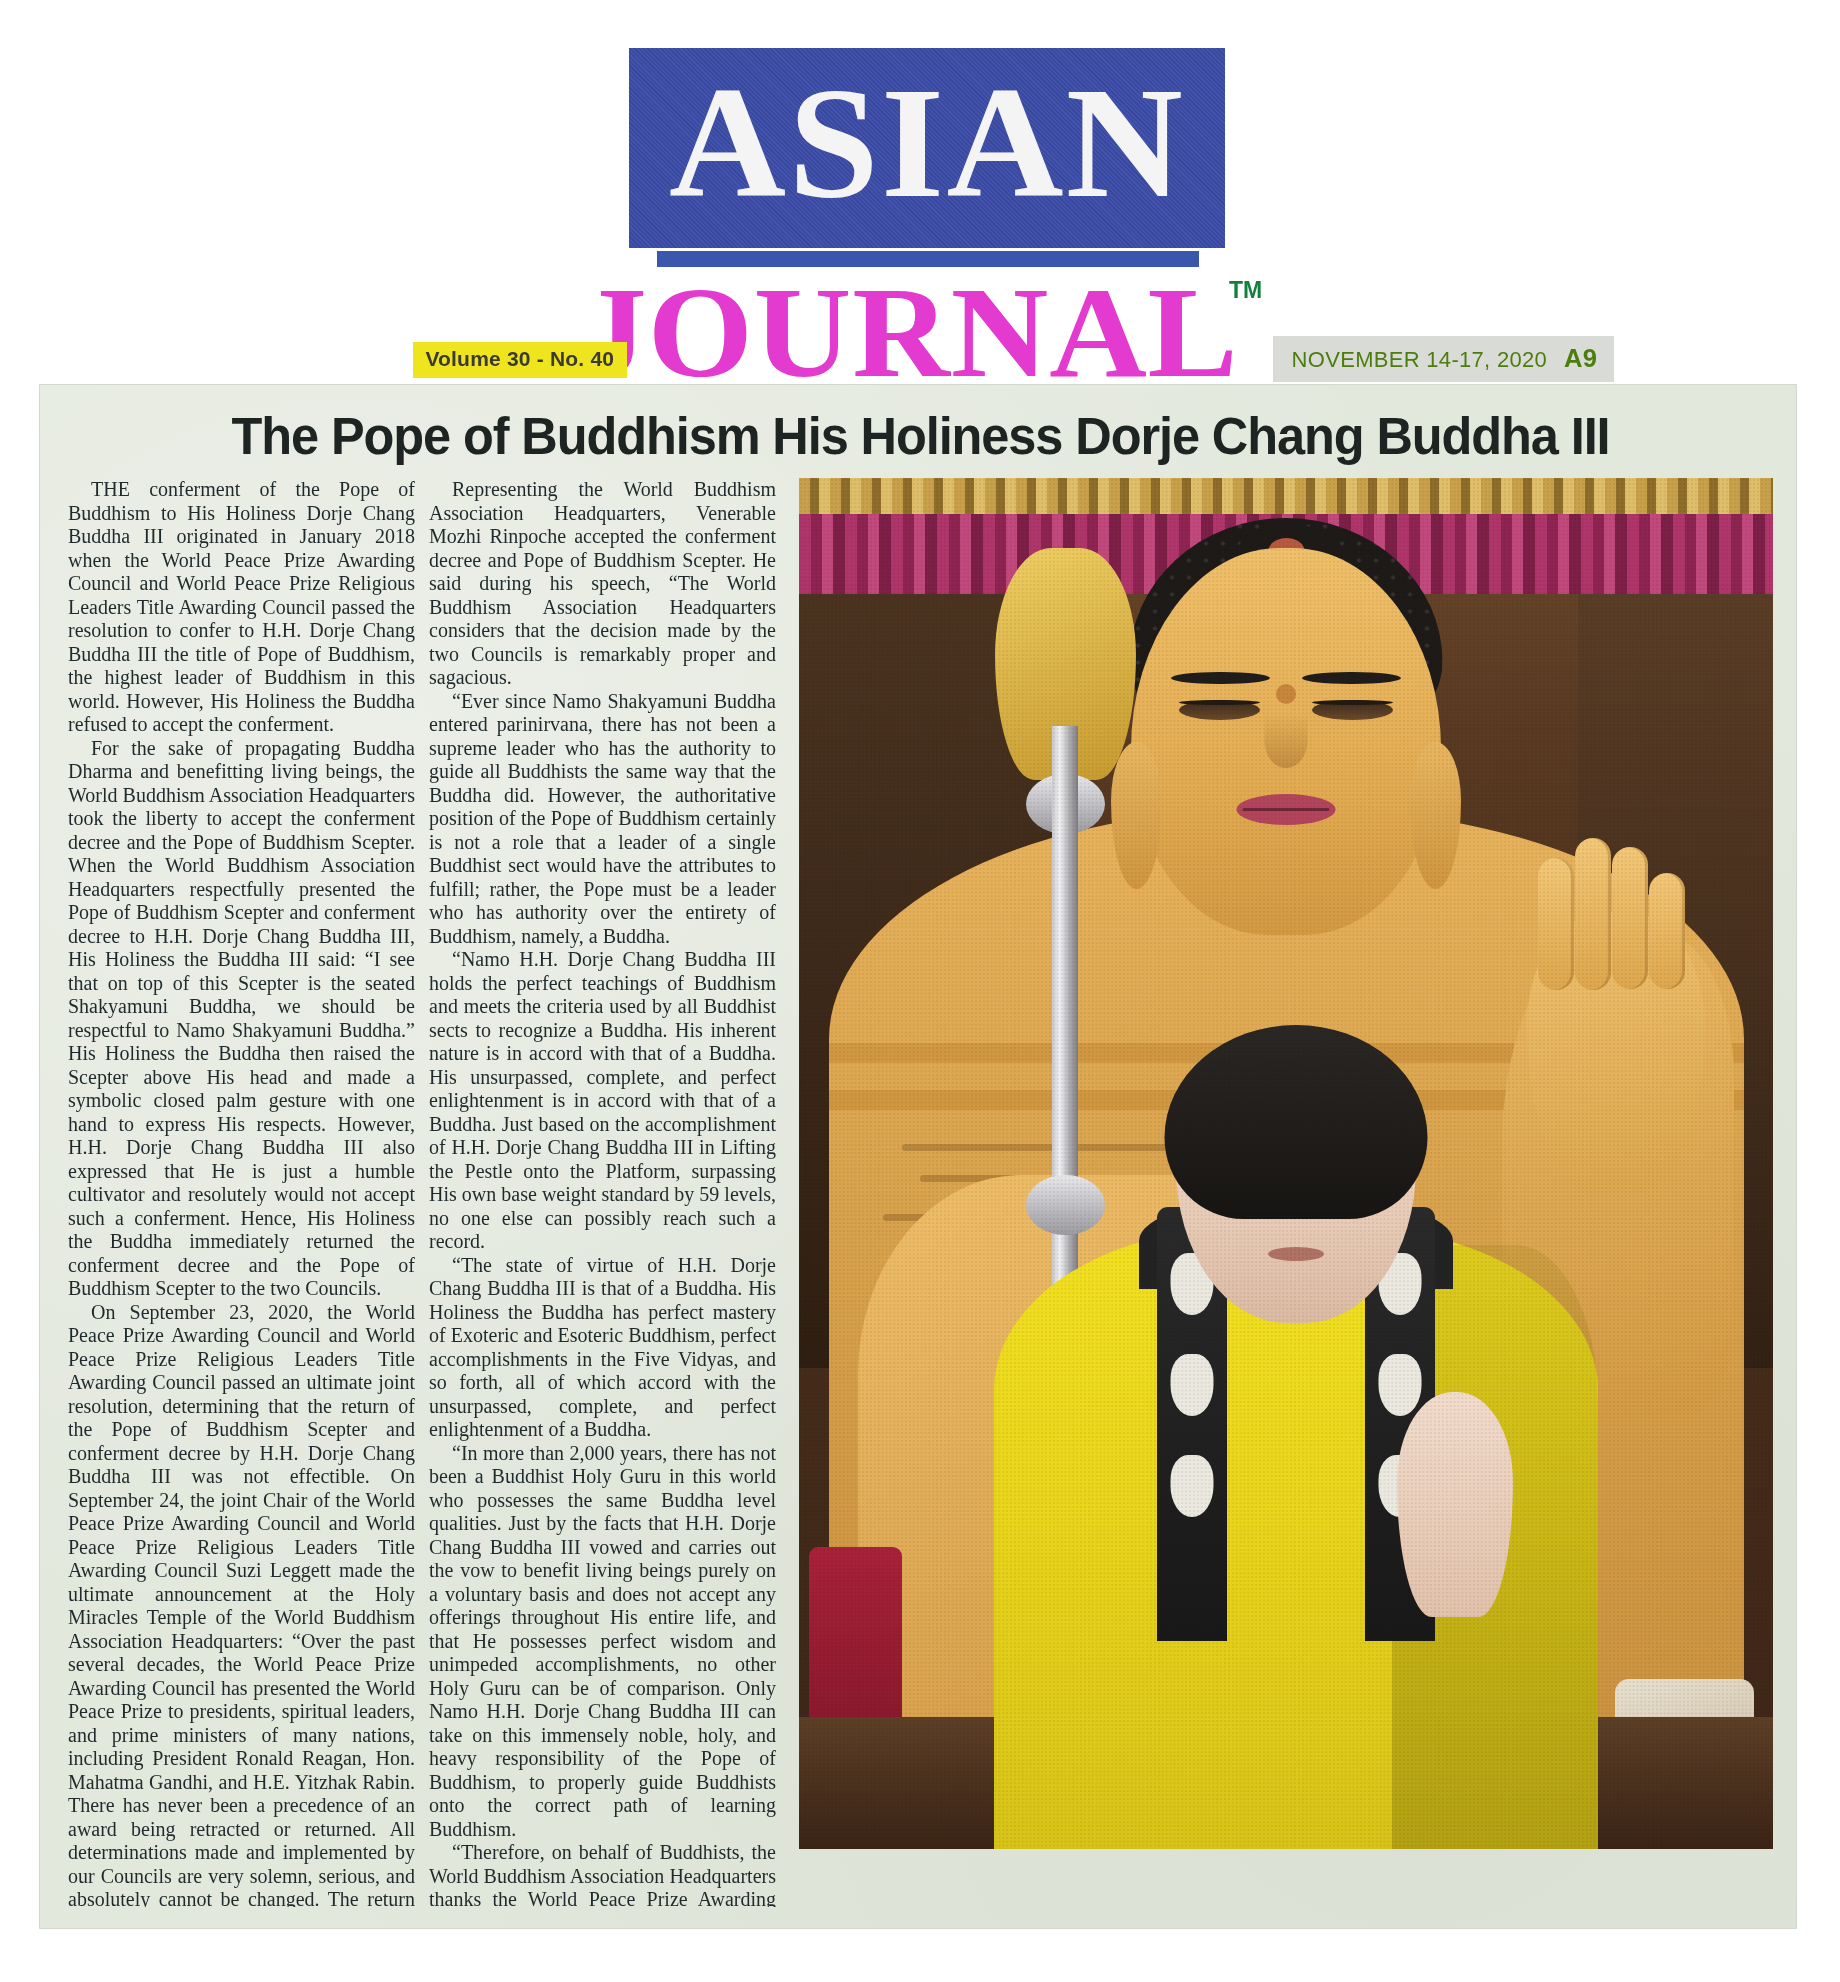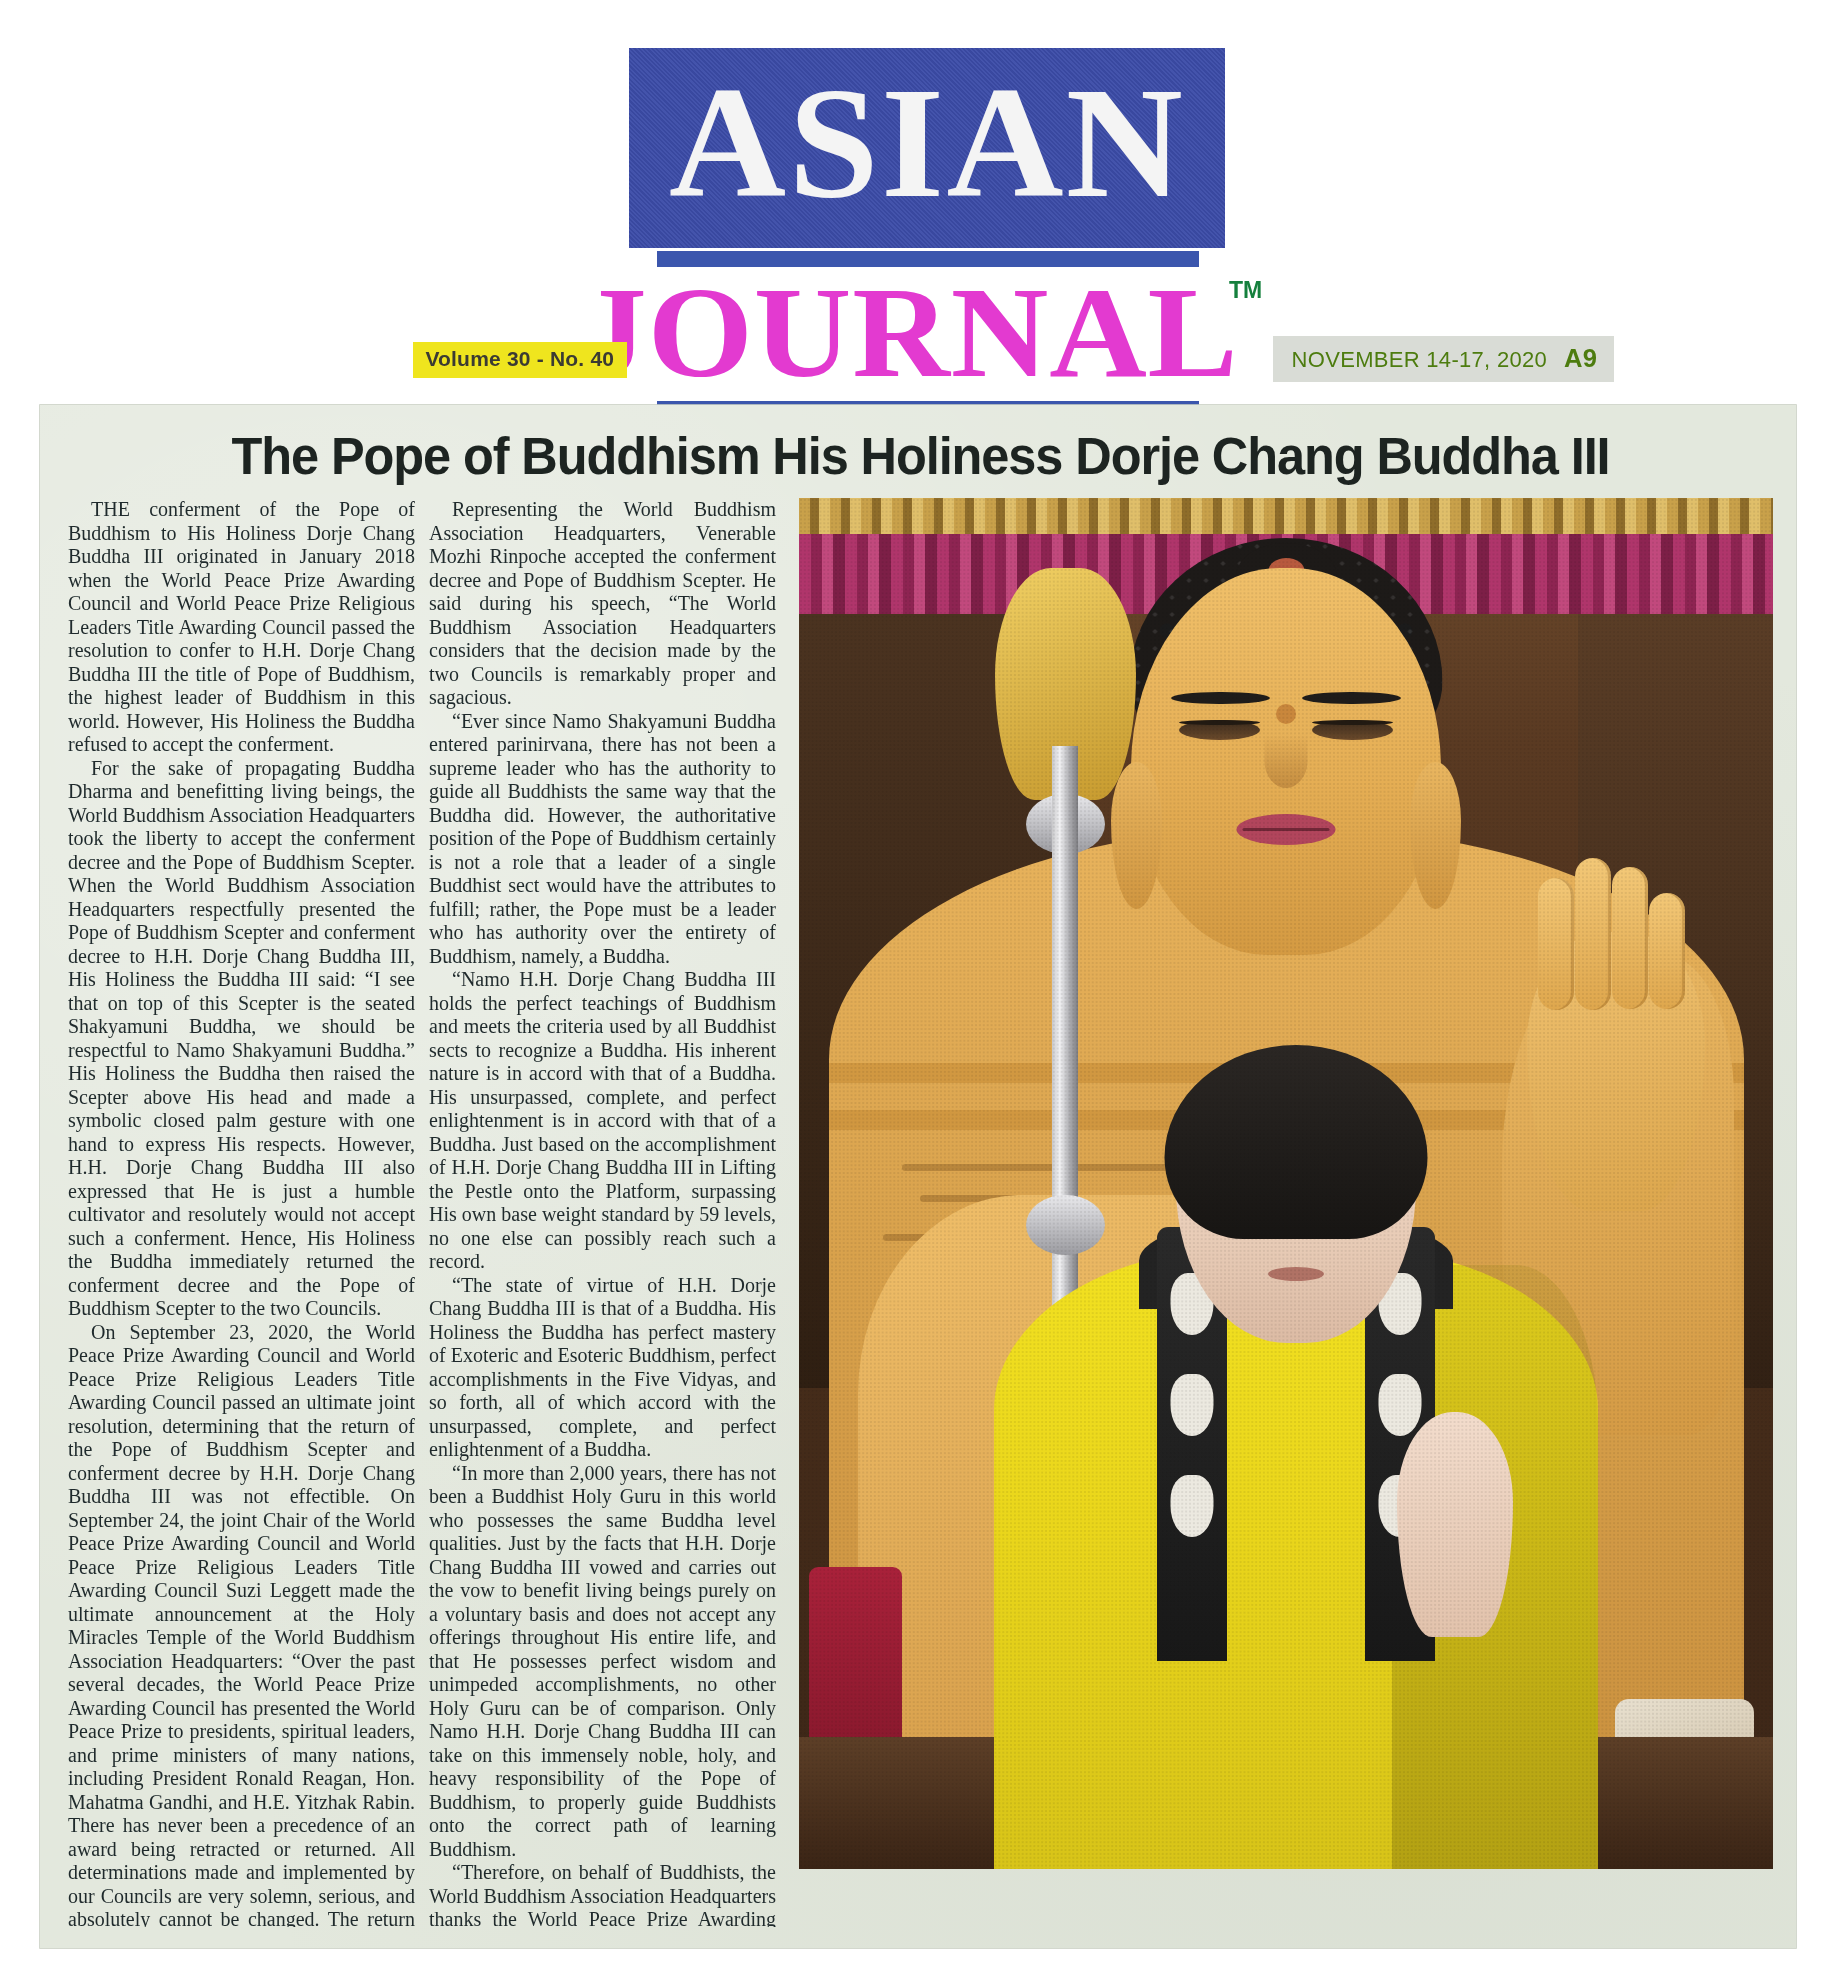--- a/index.html
+++ b/index.html
@@ -84,21 +84,21 @@
     font-family: "Liberation Sans", sans-serif;
     font-size: 22px; color: #4d7c0f;
     letter-spacing: 0.3px;
     white-space: nowrap;
     display: flex; align-items: baseline; gap: 17px;
   }
   .date-badge .page-no { font-weight: 700; font-size: 25.6px; }
 
   
   .clipping {
-    position: absolute; left: 40px; top: 405px; width: 1756px; height: 1543px;
+    position: absolute; left: 40px; top: 385px; width: 1756px; height: 1543px;
     background: #e3e8dd;
     box-shadow: 0 0 0 0.8px #c9cfc2;
   }
   .clipping::after{
     content:""; position:absolute; inset:0; pointer-events:none;
     background:
       radial-gradient(ellipse at 18% 22%, rgba(255,255,255,.30), rgba(255,255,255,0) 55%),
       radial-gradient(ellipse at 78% 85%, rgba(150,160,140,.12), rgba(255,255,255,0) 60%);
   }
   .clip-inner { position: relative; z-index: 3; width: 100%; height: 100%; padding: 14px 23px 7.7px 28px; }

